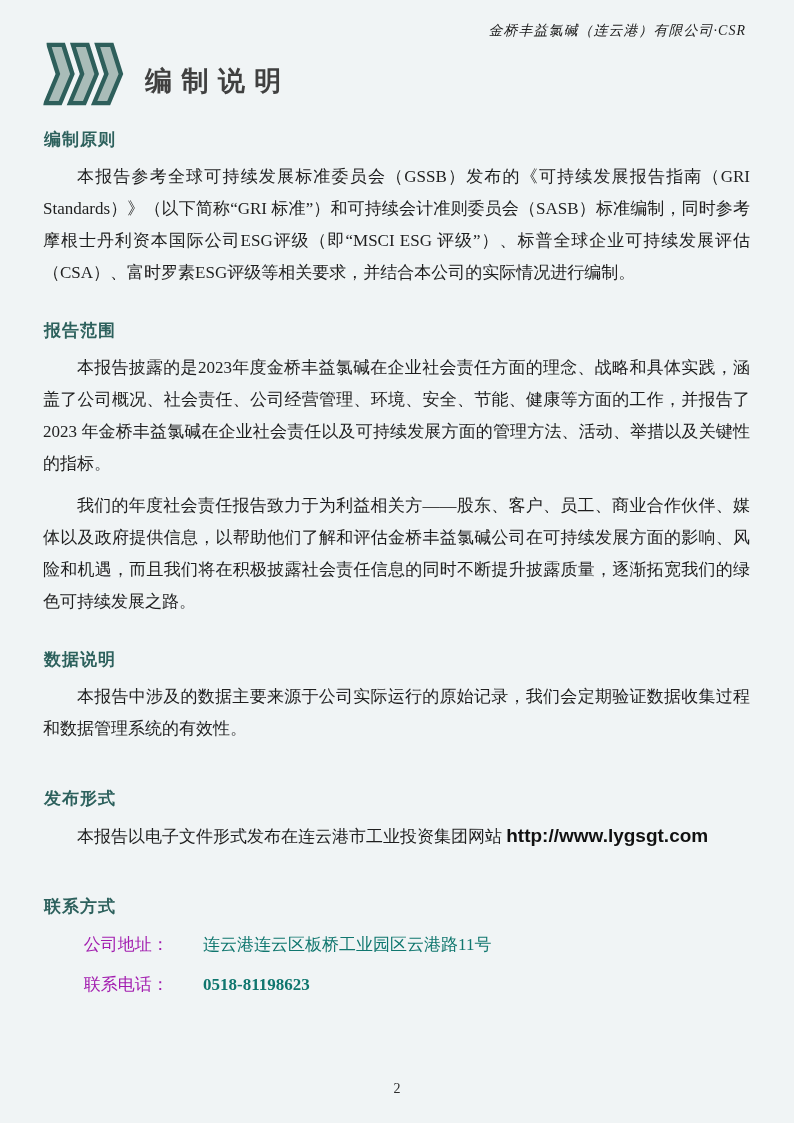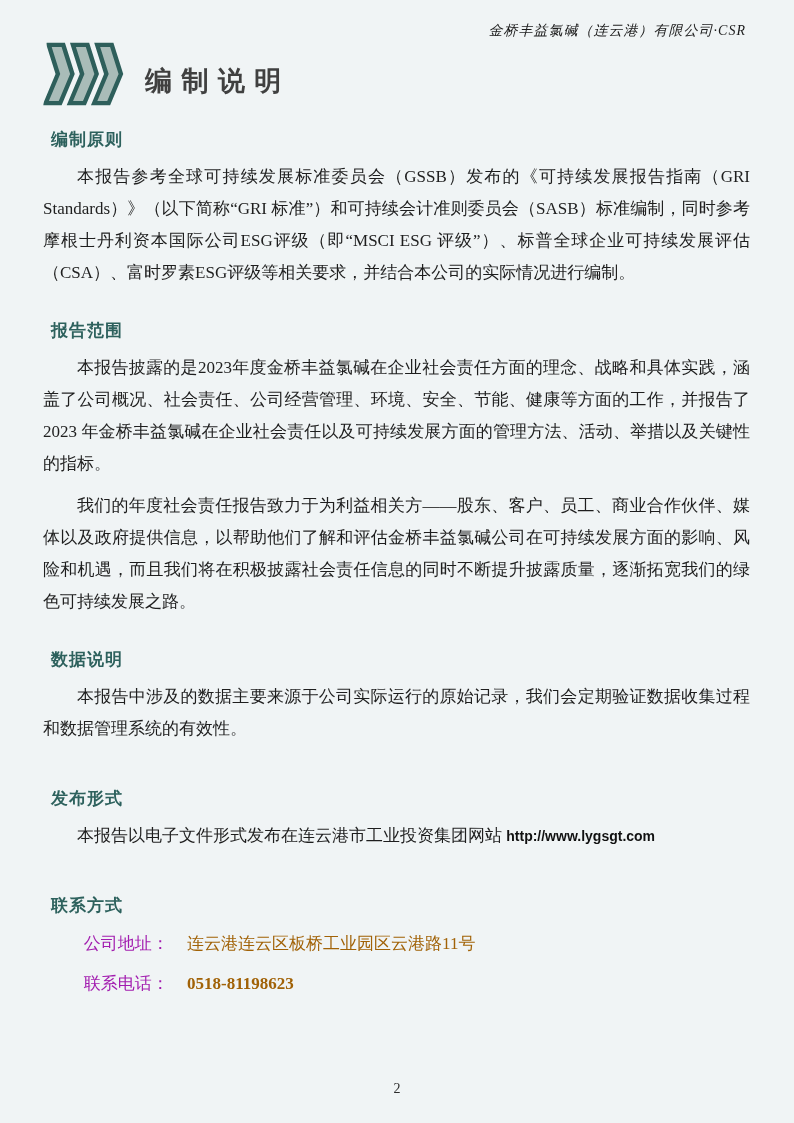--- a/index.html
+++ b/index.html
@@ -54,21 +54,21 @@
   }
 
   
   .content {
     position: absolute;
     top: 118px;
     left: 43px;
     right: 44px;
   }
   .section-heading {
-    margin: 8px;
+    margin: 1px;
     font-family: "Liberation Sans", "DejaVu Sans", sans-serif;
     font-weight: bold;
     font-size: 17px;
     color: #2d615d;
     letter-spacing: 1px;
   }
   .body-p {
     margin: 10px 0 0 0;
     font-size: 17px;
     line-height: 32px;
@@ -77,32 +77,32 @@
     color: #1e1e1e;
   }
   .mt-sec   { margin-top: 30px; }
   .mt-sec-l { margin-top: 42px; }
   .mt-first { margin-top: 10px; }
   .mt-para  { }
 
   .link-strong {
     font-family: "Liberation Sans", "DejaVu Sans", sans-serif;
     font-weight: bold;
-    font-size: 14px;
+    font-size: 19px;
     color: #111;
   }
 
   .contact-line {
     margin-top: 14px;
     padding-left: 2.4em;
     font-size: 17px;
     line-height: 26px;
   }
   .contact-label { color: #a21caf; }
-  .contact-value { margin-left: 14px; color: #a16207; }
+  .contact-value { margin-left: 30px; color: #0f766e; }
   .contact-value.strong {
     font-family: Liberation Serif, serif;
     font-weight: bold;
     font-size: 17px;
   }
 
   
   .page-footer {
     position: absolute;
     bottom: 26px;

